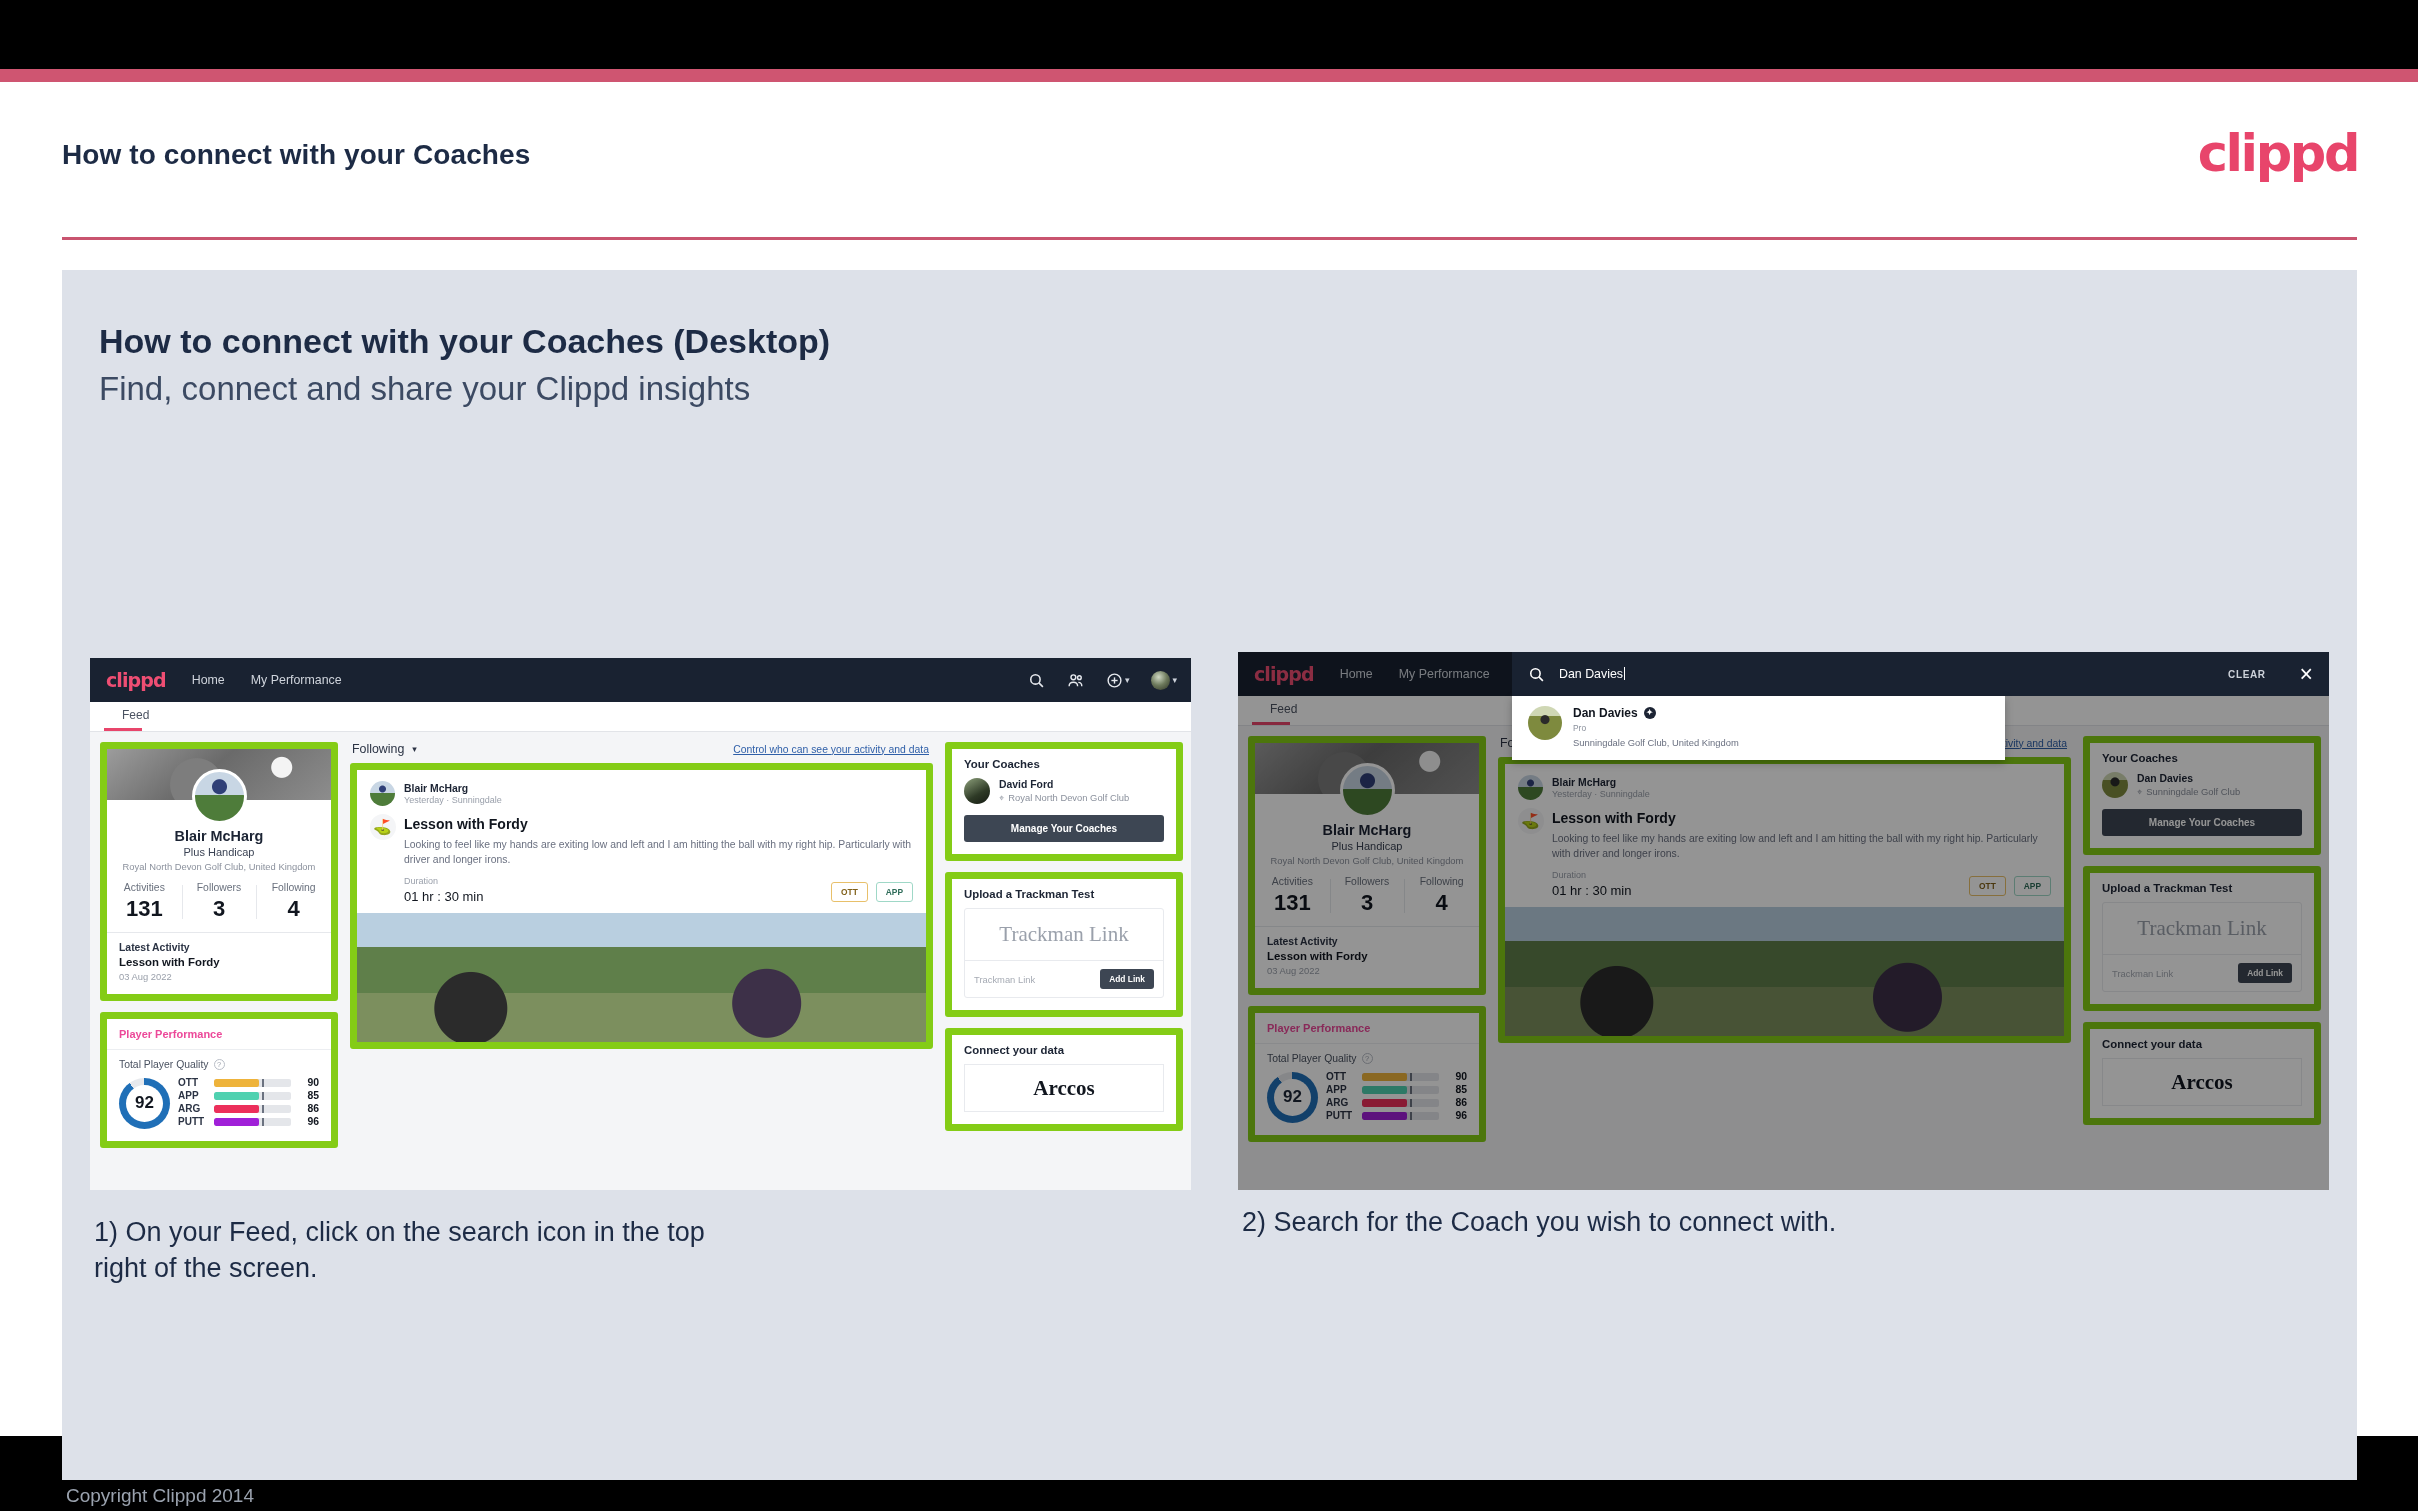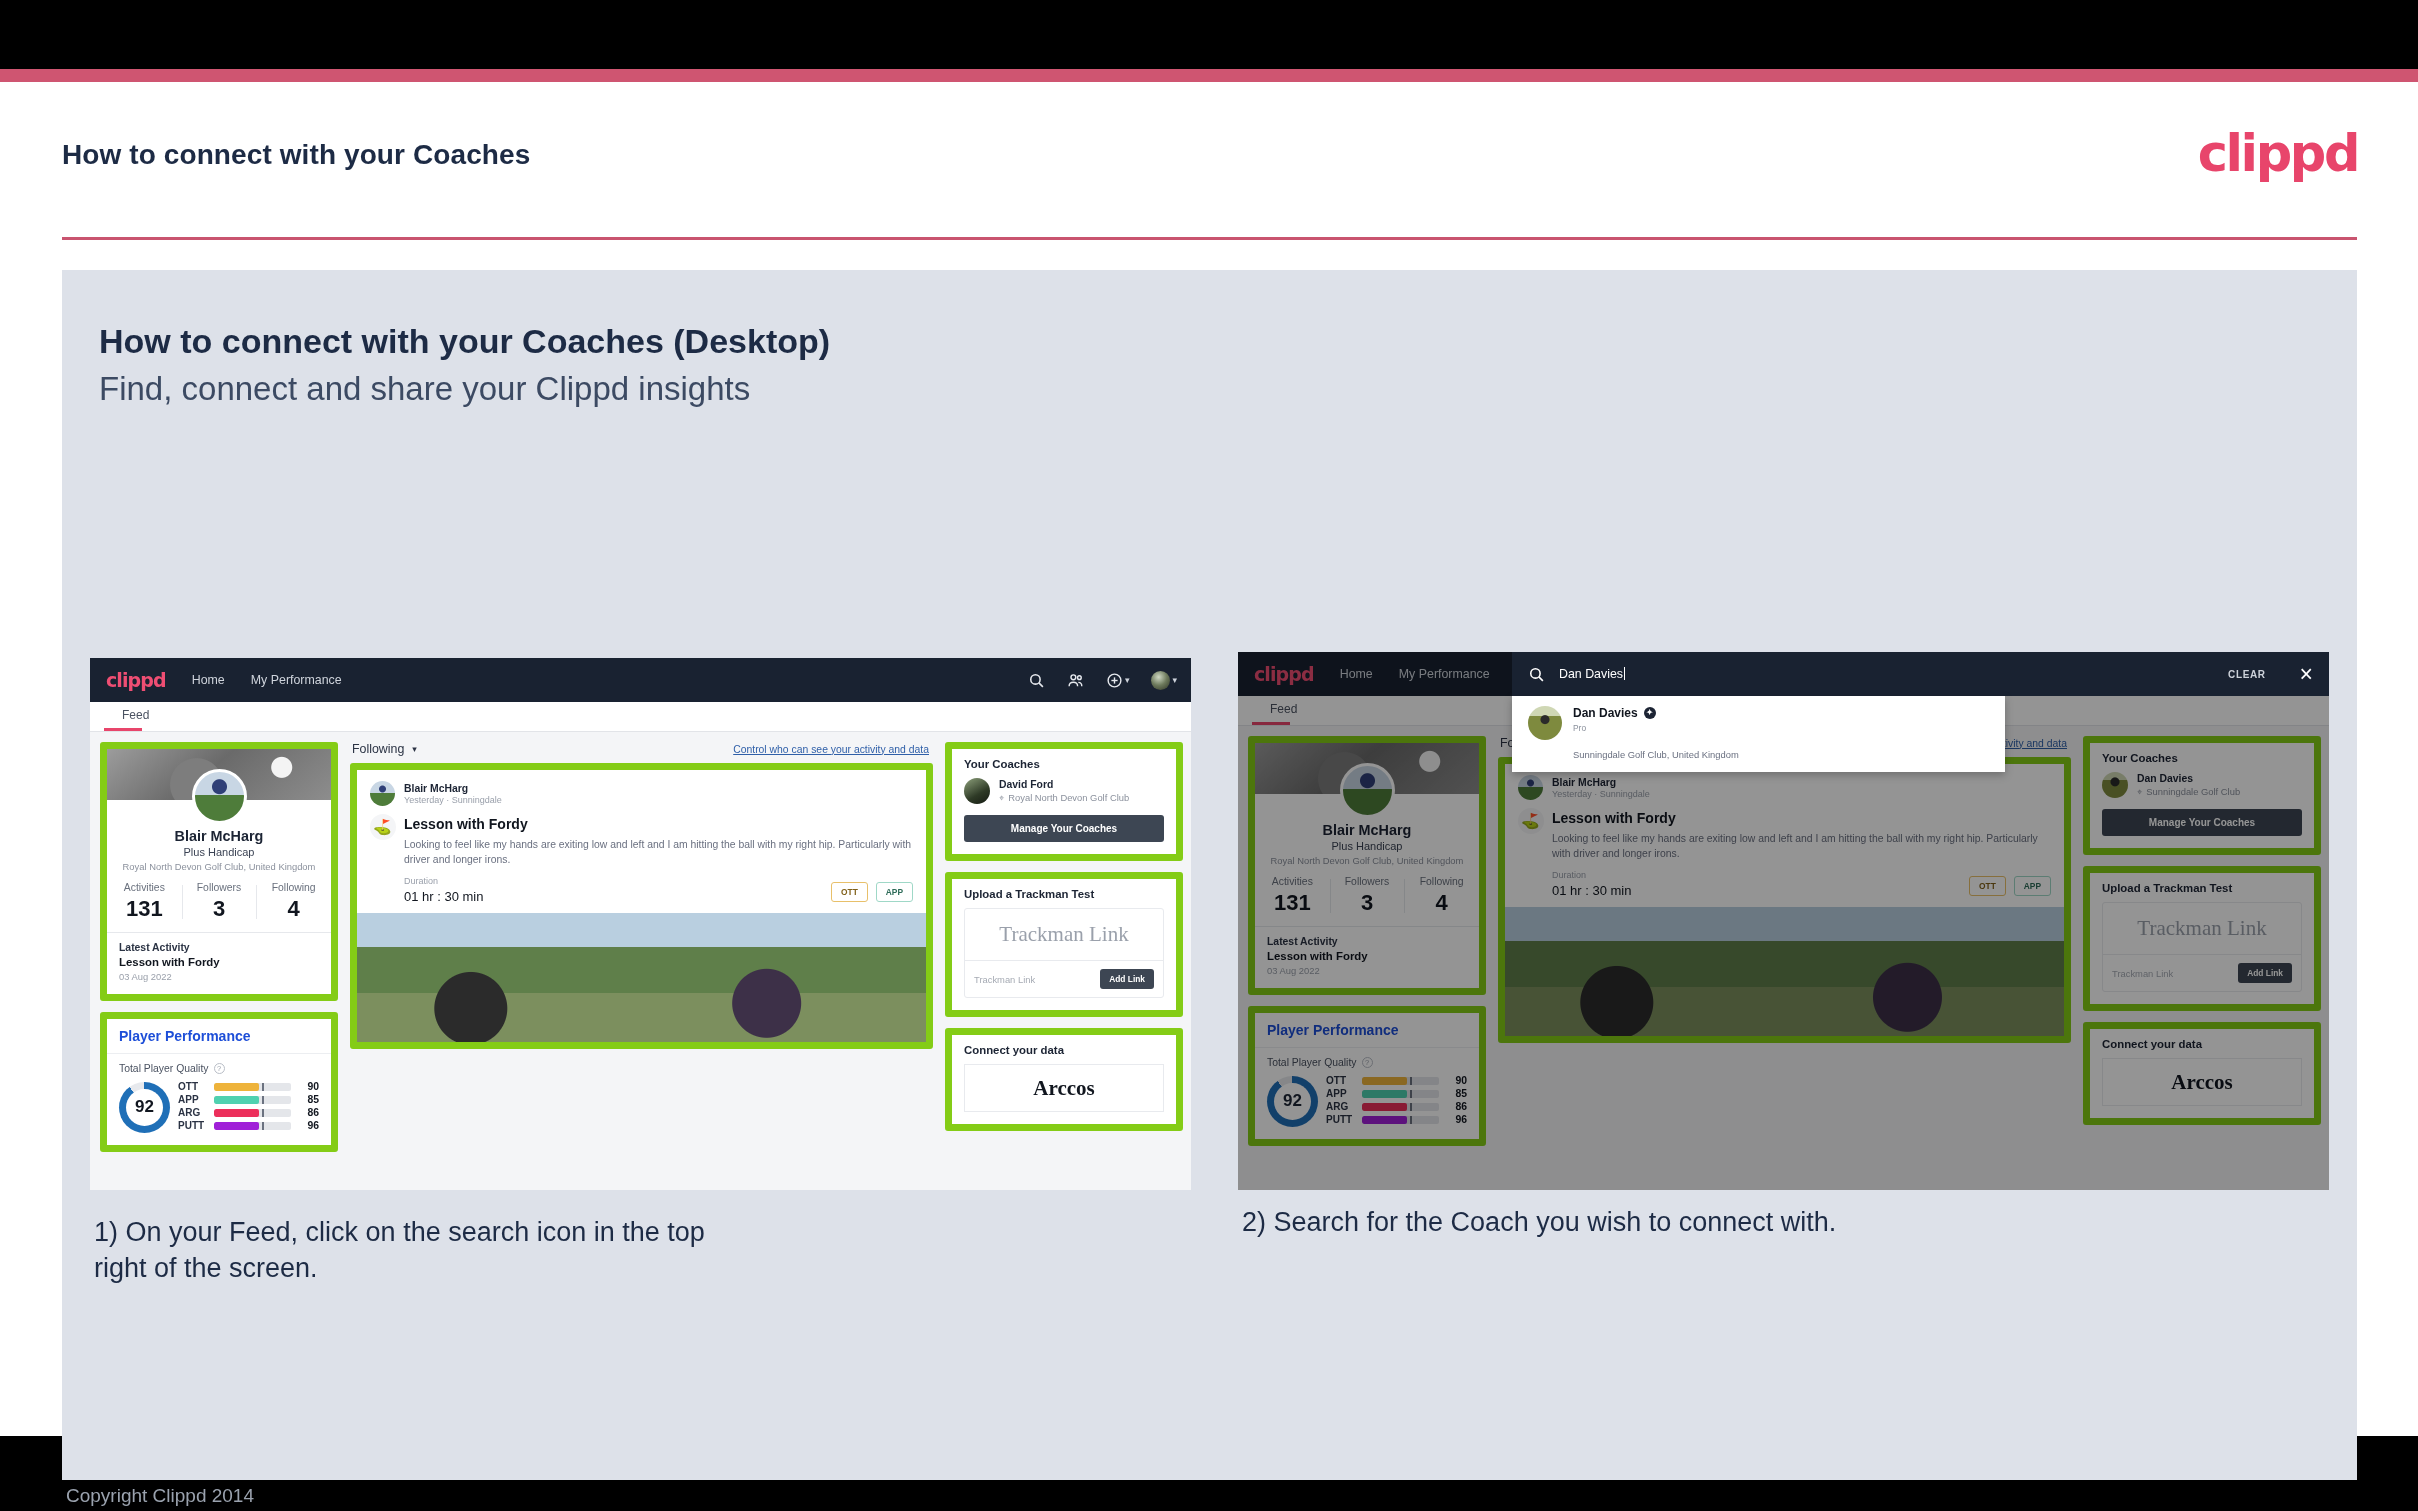--- a/index.html
+++ b/index.html
@@ -129,21 +129,21 @@
   .pstat-l { font-size:10.4px; color:#69707d; }
   .pstat-v { font-size:22px; font-weight:700; color:#11161f; margin-top:3px; }
   .pcard-divider { height:1px; background:#e6e8ec; }
   .pact { padding:9px 12px 12px; }
   .pact-l { font-size:10.4px; font-weight:700; color:#2b3344; }
   .pact-t { font-size:11.4px; font-weight:700; color:#11161f; margin-top:3px; }
   .pact-d { font-size:9.4px; color:#9aa0ab; margin-top:3px; }
 
   
   .perf { margin-top:11px; }
-  .perf-h { padding:9px 12px; font-size:14px; font-weight:700; color:#1d4ed8; border-bottom:1px solid #eceef1; }
+  .perf-h { padding:9px 12px; font-size:11px; font-weight:700; color:#ec4899; border-bottom:1px solid #eceef1; }
   .perf-b { padding:9px 12px 12px; }
   .perf-lbl { font-size:10.4px; color:#4a5261; display:flex; align-items:center; gap:5px; }
   .qmark {
     width:11px; height:11px; border-radius:50%; border:1px solid #b9bec7;
     font-size:7.4px; color:#9aa0ab; text-align:center; line-height:9px;
   }
   .perf-row { display:flex; align-items:center; margin-top:7px; gap:8px; }
   .gauge {
     width:51px; height:51px; flex:none; border-radius:50%;
     background:conic-gradient(#1f6fb7 0 90%, #e7e9ed 90% 100%);
@@ -244,21 +244,21 @@
   .sres-av {
     width:34px; height:34px; border-radius:50%; flex:none;
     background:radial-gradient(circle at 50% 40%, #2a2a2a 0 4px, transparent 5px), linear-gradient(#cfd7b4 0 30%, #7e8a3e 30% 100%);
   }
   .sres-n { font-size:12px; font-weight:700; color:#11161f; display:flex; align-items:center; gap:6px; }
   .sres-badge {
     width:12px; height:12px; border-radius:50%; background:#1c2434; color:#fff;
     font-size:8px; text-align:center; line-height:12px;
   }
   .sres-r { font-size:8.4px; color:#8b919d; margin-top:3px; }
-  .sres-c { font-size:9.4px; color:#6a7080; margin-top:16px; }
+  .sres-c { font-size:9.4px; color:#6a7080; margin-top:4px; }
 
   
   .caption { position:absolute; font-size:27px; color:#1d2b45; line-height:1.33; }
   .cap1 { left:32px; top:945px; width:614px; }
   .cap2 { left:1180px; top:935px; width:614px; }
 </style>
 </head>
 <body>
 
 <div class="bar-top-black"></div>

